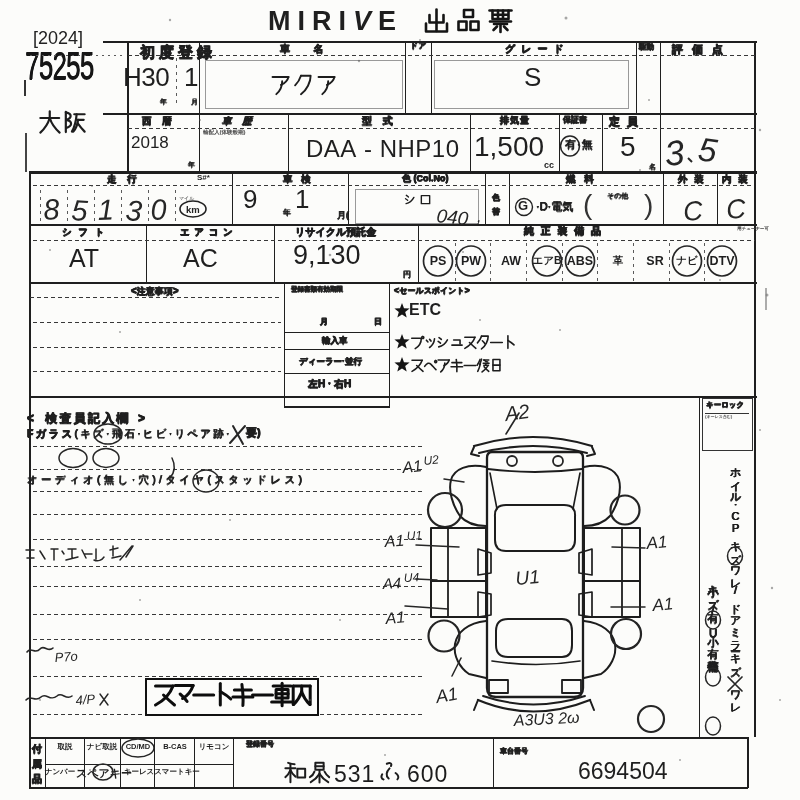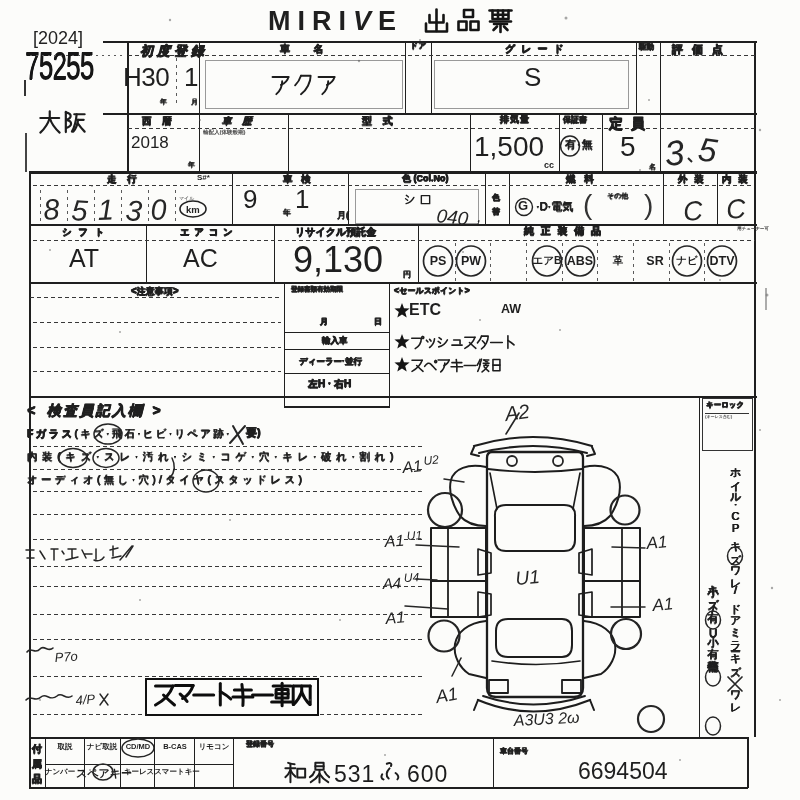--- a/index.html
+++ b/index.html
@@ -118,21 +118,21 @@
 <div class="ab dd" style="left:128px;top:55px;width:627px;height:1px;"></div>
 
 <div class="ab dt" style="left:30px;top:55px;width:95px;height:1px;"></div>
 
 <div class="ab dd" style="left:128px;top:128px;width:627px;height:1px;"></div>
 
 <div class="ab dd" style="left:33px;top:185px;width:720px;height:1px;"></div>
 
 <div class="ab dd" style="left:33px;top:240px;width:722px;height:1px;"></div>
 
-<div class="ab t b jp" style="left:140px;top:44px;font-size:13px;letter-spacing:4px;font-style:italic;">初度登録</div>
+<div class="ab t b jp" style="left:140px;top:44px;font-size:15px;letter-spacing:4px;">初度登録</div>
 
 <div class="ab t" style="left:123px;top:64px;font-size:26px;letter-spacing:-0.5px;">H30</div>
 
 <div class="ab t" style="left:184px;top:64px;font-size:26px;">1</div>
 
 <div class="ab vd" style="left:176px;top:58px;width:1px;height:48px;"></div>
 
 <div class="ab t jp" style="left:160px;top:98px;font-size:7px;">年</div>
 
 <div class="ab t jp" style="left:191px;top:98px;font-size:7px;">月</div>
@@ -158,32 +158,33 @@
 <div class="ab t" style="left:131px;top:134px;font-size:17px;">2018</div>
 
 <div class="ab t jp" style="left:188px;top:161px;font-size:7px;">年</div>
 
 <div class="ab t b jp" style="left:222px;top:116px;font-size:9.5px;letter-spacing:4px;font-style:italic;">車&nbsp;歴</div>
 
 <div class="ab t jl" style="left:203px;top:130px;font-size:5.5px;color:#444;">輸配入(体験般期)</div>
 
 <div class="ab t b jp" style="left:362px;top:116px;font-size:10px;letter-spacing:4px;">型&nbsp;式</div>
 
-
-<div class="ab t b jp" style="left:500px;top:116px;font-size:9px;letter-spacing:1px;font-family:Liberation Mono, monospace;">排気量</div>
+<div class="ab t" style="left:306px;top:136px;font-size:24px;letter-spacing:0.5px;">DAA&nbsp;-&nbsp;NHP10</div>
+
+<div class="ab t b jp" style="left:500px;top:116px;font-size:9px;letter-spacing:1px;">排気量</div>
 
 <div class="ab t" style="left:474px;top:132px;font-size:28px;">1,500</div>
 
 <div class="ab t b" style="left:544px;top:161px;font-size:9px;">cc</div>
 
 <div class="ab t b jp" style="left:563px;top:116px;font-size:8px;letter-spacing:0px;">保証書</div>
 
 <div class="ab t jp" style="left:565px;top:139px;font-size:11px;letter-spacing:1px;">有·無</div>
 
-<div class="ab t b jp" style="left:609px;top:116px;font-size:14px;letter-spacing:2px;">定&nbsp;員</div>
+<div class="ab t b jp" style="left:609px;top:116px;font-size:11px;letter-spacing:2px;">定&nbsp;員</div>
 
 <div class="ab t" style="left:620px;top:132px;font-size:28px;">5</div>
 
 <div class="ab t jp" style="left:649px;top:163px;font-size:7px;">名</div>
 
 <div class="ab t b jp" style="left:107px;top:174px;font-size:9.5px;letter-spacing:4px;">走&nbsp;行</div>
 
 <div class="ab t b" style="left:197px;top:174px;font-size:8px;">S#*</div>
 
 <div class="ab vd" style="left:40px;top:190px;width:1px;height:33px;"></div>
@@ -233,21 +234,21 @@
 <div class="ab t b jp" style="left:62px;top:227px;font-size:9.5px;letter-spacing:2px;">シ&nbsp;フ&nbsp;ト</div>
 
 <div class="ab t" style="left:69px;top:245px;font-size:25px;">AT</div>
 
 <div class="ab t b jp" style="left:180px;top:227px;font-size:9.5px;letter-spacing:1px;">エ&nbsp;ア&nbsp;コ&nbsp;ン</div>
 
 <div class="ab t" style="left:183px;top:245px;font-size:25px;">AC</div>
 
 <div class="ab t b jp" style="left:295px;top:227px;font-size:10px;">リサイクル預託金</div>
 
-<div class="ab t" style="left:293px;top:241px;font-size:36px;">9,130</div>
+<div class="ab t" style="left:293px;top:241px;font-size:27px;">9,130</div>
 
 <div class="ab t jp" style="left:403px;top:271px;font-size:8px;">円</div>
 
 <div class="ab t b jp" style="left:524px;top:226px;font-size:10px;letter-spacing:2px;">純&nbsp;正&nbsp;装&nbsp;備&nbsp;品</div>
 
 <div class="ab t jl" style="left:737px;top:227px;font-size:4.5px;color:#444;">用チューナー可</div>
 
 <div class="ab vd" style="left:455px;top:243px;width:1px;height:38px;"></div>
 
 <div class="ab vd" style="left:490px;top:243px;width:1px;height:38px;"></div>
@@ -261,21 +262,21 @@
 <div class="ab vd" style="left:633px;top:243px;width:1px;height:38px;"></div>
 
 <div class="ab vd" style="left:669px;top:243px;width:1px;height:38px;"></div>
 
 <div class="ab vd" style="left:704px;top:243px;width:1px;height:38px;"></div>
 
 <div class="ab t b" style="left:438px;top:255px;font-size:12.5px;transform:translateX(-50%);">PS</div>
 
 <div class="ab t b" style="left:471px;top:255px;font-size:12.5px;transform:translateX(-50%);">PW</div>
 
-<div class="ab t b" style="left:511px;top:255px;font-size:12.5px;transform:translateX(-50%);margin-top:48px;">AW</div>
+<div class="ab t b" style="left:511px;top:255px;font-size:12.5px;transform:translateX(-50%);">AW</div>
 
 <div class="ab t b" style="left:547px;top:255px;font-size:10.5px;transform:translateX(-50%);">エアB</div>
 
 <div class="ab t b" style="left:580px;top:255px;font-size:12.5px;transform:translateX(-50%);">ABS</div>
 
 <div class="ab t b" style="left:618px;top:255px;font-size:10.5px;transform:translateX(-50%);">革</div>
 
 <div class="ab t b" style="left:655px;top:255px;font-size:12.5px;transform:translateX(-50%);">SR</div>
 
 <div class="ab t b" style="left:687px;top:255px;font-size:10.5px;transform:translateX(-50%);">ナビ</div>
@@ -301,27 +302,26 @@
 <div class="ab t b jp" style="left:322px;top:336px;font-size:8.5px;">輸入車</div>
 
 <div class="ab t b jp" style="left:299px;top:357px;font-size:8.5px;">ディーラー·並行</div>
 
 <div class="ab t b jp" style="left:308px;top:379px;font-size:10px;">左H&nbsp;·&nbsp;右H</div>
 
 <div class="ab t b jp" style="left:394px;top:286px;font-size:8px;"><span style="font-size:9px">&lt;</span>セールスポイント<span style="font-size:9px">&gt;</span></div>
 
 <div class="ab t b" style="left:409px;top:302px;font-size:16px;">ETC</div>
 
-<div class="ab t b jp" style="left:27px;top:403px;font-size:14px;letter-spacing:2.2px;font-style:italic;"><span style="letter-spacing:4px">&lt;&nbsp;</span>検査員記入欄<span style="letter-spacing:4px">&nbsp;&gt;</span></div>
+<div class="ab t b jp" style="left:27px;top:412px;font-size:12px;letter-spacing:2.2px;"><span style="letter-spacing:4px">&lt;&nbsp;</span>検査員記入欄<span style="letter-spacing:4px">&nbsp;&gt;</span></div>
 
 <div class="ab t jp" style="left:27px;top:428px;font-size:10.5px;letter-spacing:2.2px;"><span class="b">Fガラス</span>(キズ·飛石·ヒビ·リペア跡·</div>
 
 <div class="ab t b jp" style="left:246px;top:427px;font-size:11px;">要)</div>
 
-<div class="ab t jp" style="left:27px;top:451px;font-size:10.5px;letter-spacing:4.6px;">内装(キズ·スレ·汚れ·シミ·コゲ·穴·キレ·破れ·割れ)</div>
 
 <div class="ab t jp" style="left:27px;top:474px;font-size:10.5px;letter-spacing:3.3px;">オーディオ(無し·穴)/タイヤ(スタッドレス)</div>
 
 <div class="ab dd" style="left:33px;top:446px;width:392px;height:1px;"></div>
 
 <div class="ab dd" style="left:33px;top:469px;width:392px;height:1px;"></div>
 
 <div class="ab dd" style="left:33px;top:491px;width:392px;height:1px;"></div>
 
 <div class="ab dd" style="left:33px;top:514px;width:392px;height:1px;"></div>

